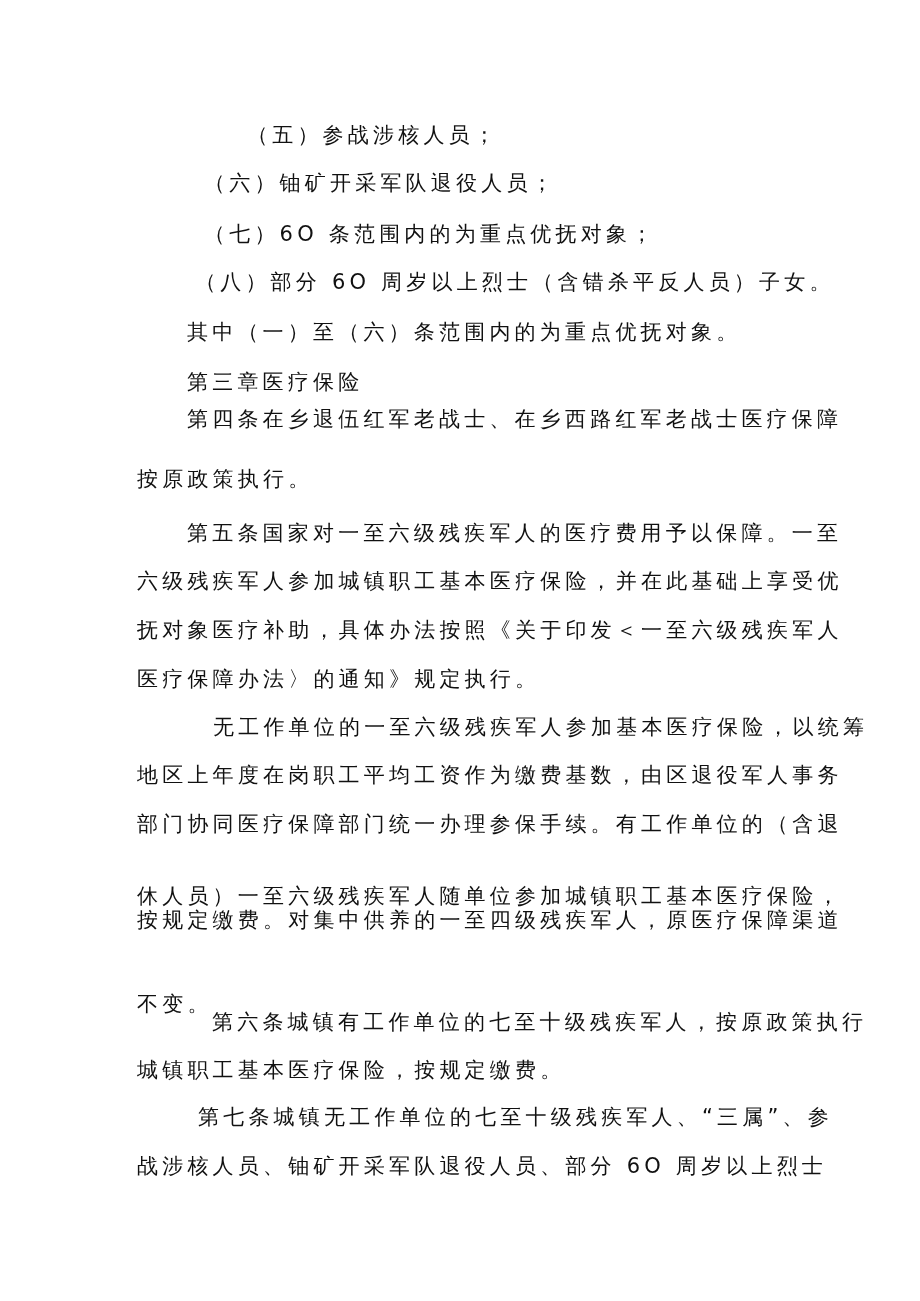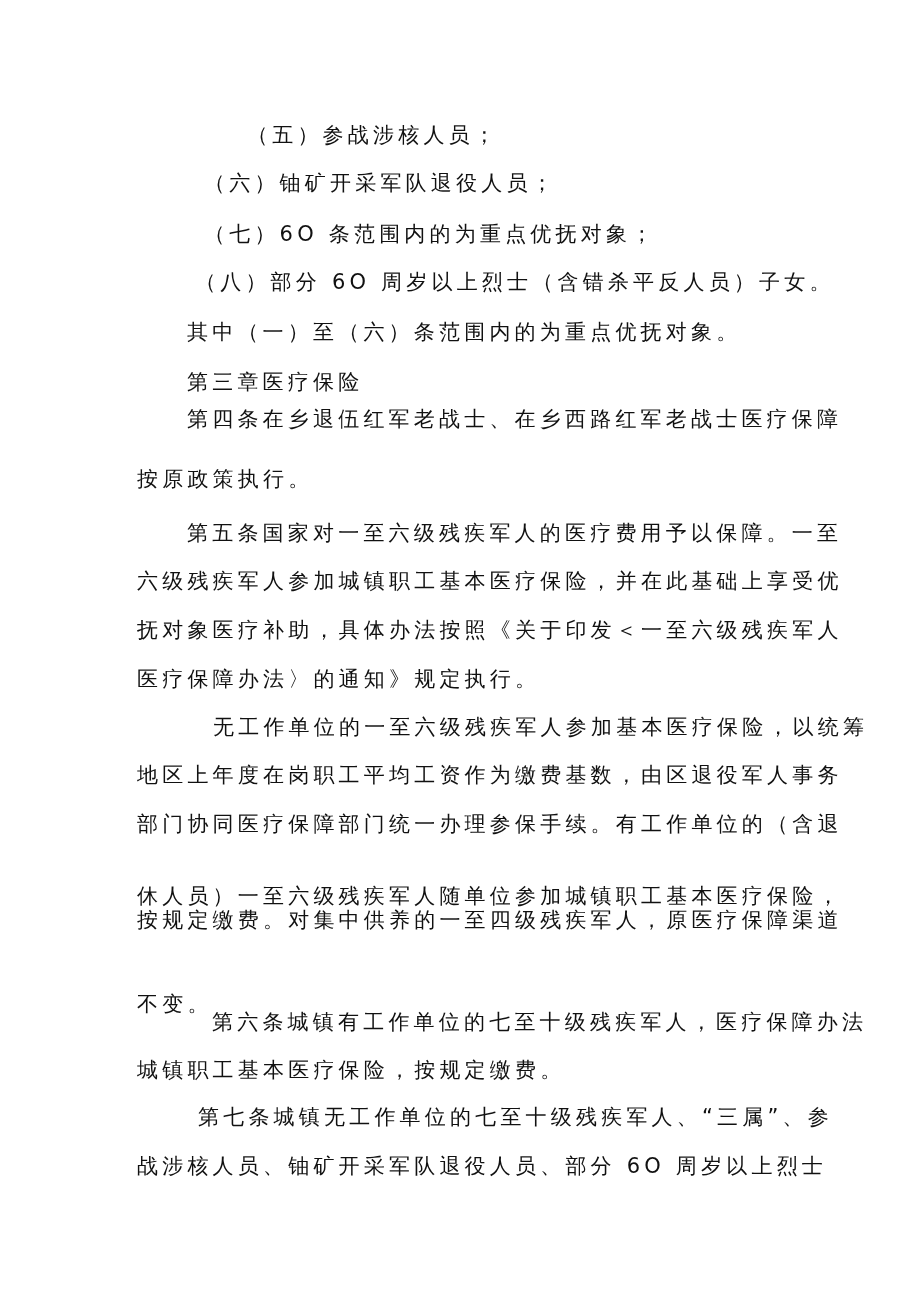--- a/index.html
+++ b/index.html
@@ -31,17 +31,17 @@
     <div class="line" style="left: 187px; top: 519px;">第五条国家对一至六级残疾军人的医疗费用予以保障。一至</div>
     <div class="line" style="left: 137px; top: 567px;">六级残疾军人参加城镇职工基本医疗保险，并在此基础上享受优</div>
     <div class="line" style="left: 137px; top: 616px;">抚对象医疗补助，具体办法按照《关于印发＜一至六级残疾军人</div>
     <div class="line" style="left: 137px; top: 665px;">医疗保障办法〉的通知》规定执行。</div>
     <div class="line" style="left: 187px; top: 713px; margin-left: 26px;">无工作单位的一至六级残疾军人参加基本医疗保险，以统筹</div>
     <div class="line" style="left: 137px; top: 761px;">地区上年度在岗职工平均工资作为缴费基数，由区退役军人事务</div>
     <div class="line" style="left: 137px; top: 810px; text-align: center;">部门协同医疗保障部门统一办理参保手续。有工作单位的（含退</div>
     <div class="line" style="left: 137px; top: 858px; margin-top: 24px;">休人员）一至六级残疾军人随单位参加城镇职工基本医疗保险，</div>
     <div class="line" style="left: 137px; top: 906px;">按规定缴费。对集中供养的一至四级残疾军人，原医疗保障渠道</div>
     <div class="line" style="left: 137px; top: 954px; margin-top: 36px;">不变。</div>
-    <div class="line" style="left: 212px; top: 1008px;">第六条城镇有工作单位的七至十级残疾军人，医疗保障办法</div>
+    <div class="line" style="left: 212px; top: 1008px;">第六条城镇有工作单位的七至十级残疾军人，按原政策执行</div>
     <div class="line" style="left: 137px; top: 1056px;">城镇职工基本医疗保险，按规定缴费。</div>
     <div class="line" style="left: 198px; top: 1103px;">第七条城镇无工作单位的七至十级残疾军人、“三属”、参</div>
     <div class="line" style="left: 137px; top: 1152px;">战涉核人员、铀矿开采军队退役人员、部分 6O 周岁以上烈士</div>
   </div>
 
 </body></html>

